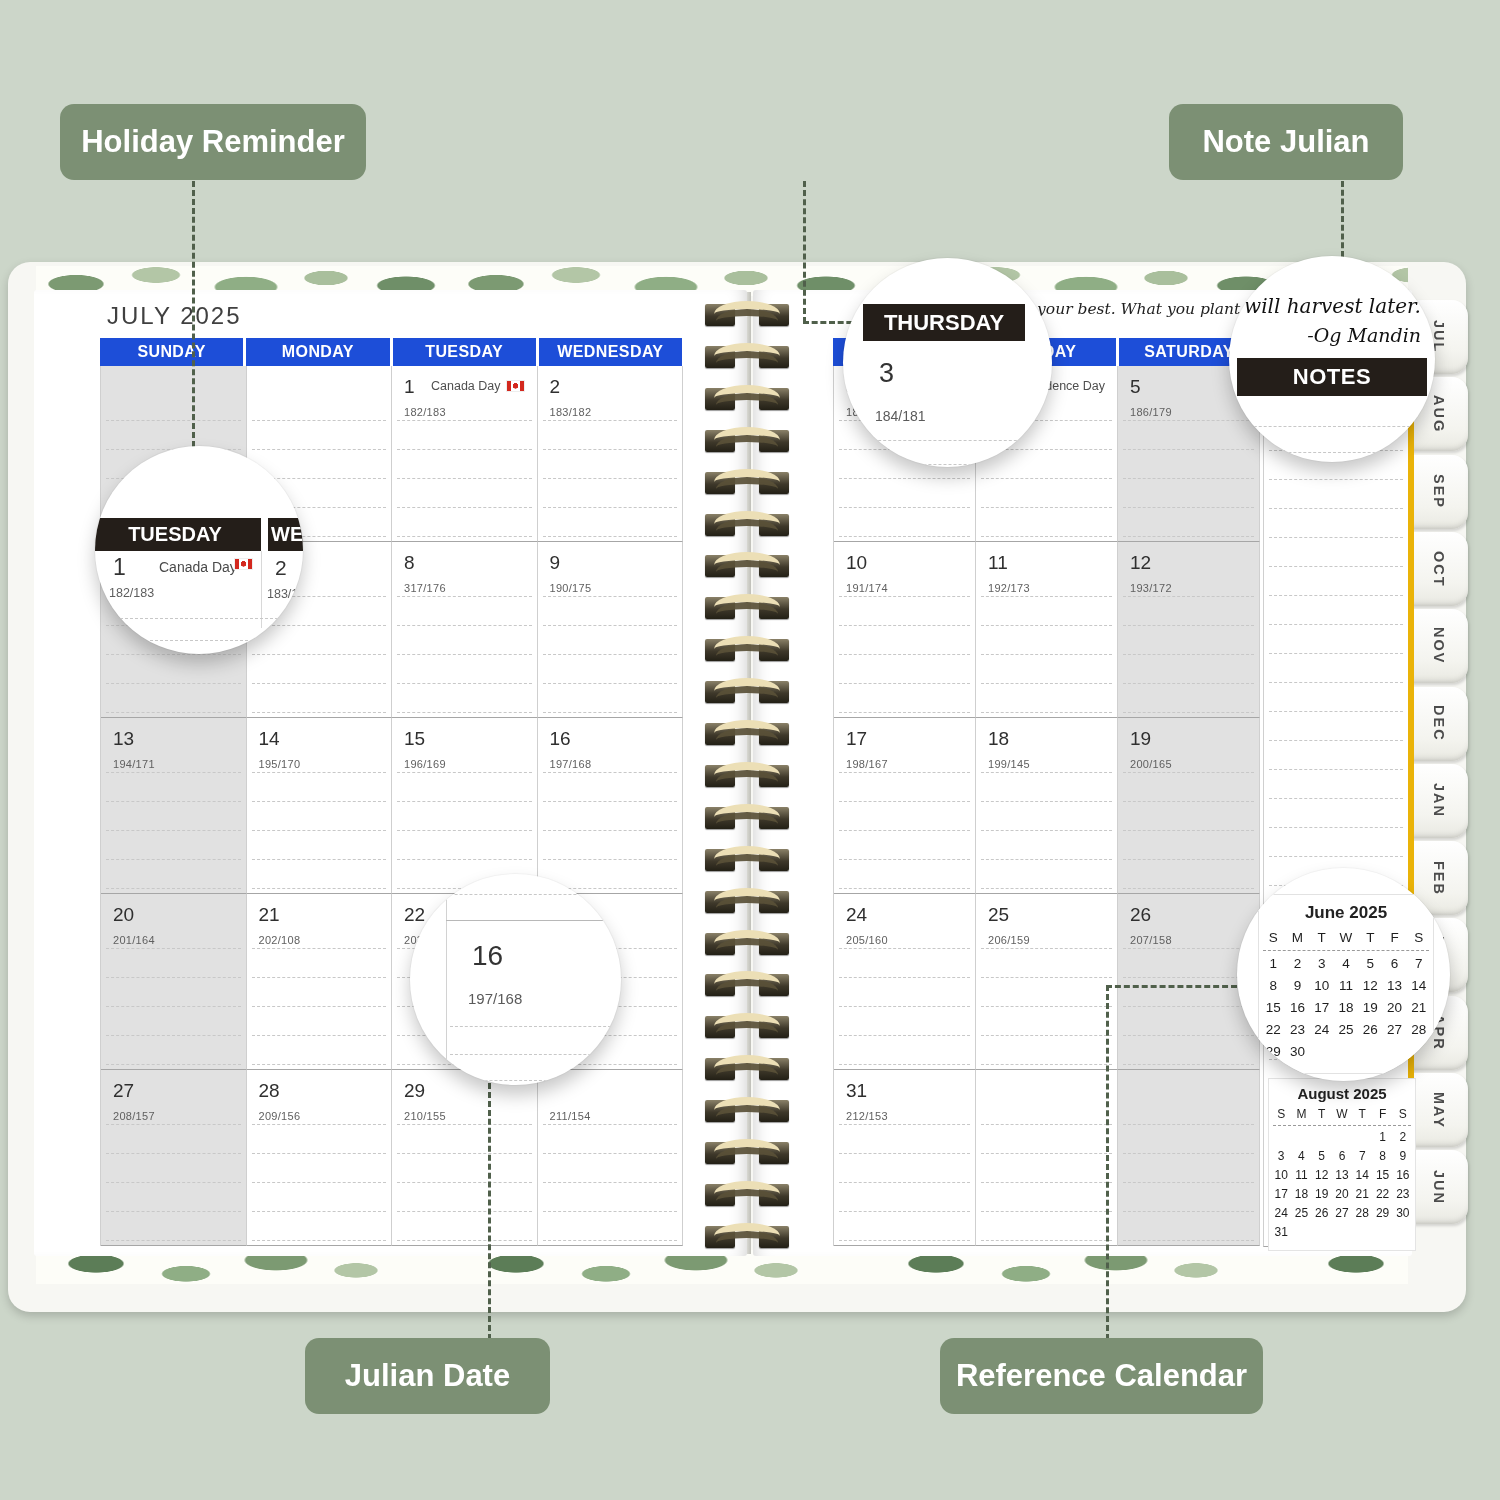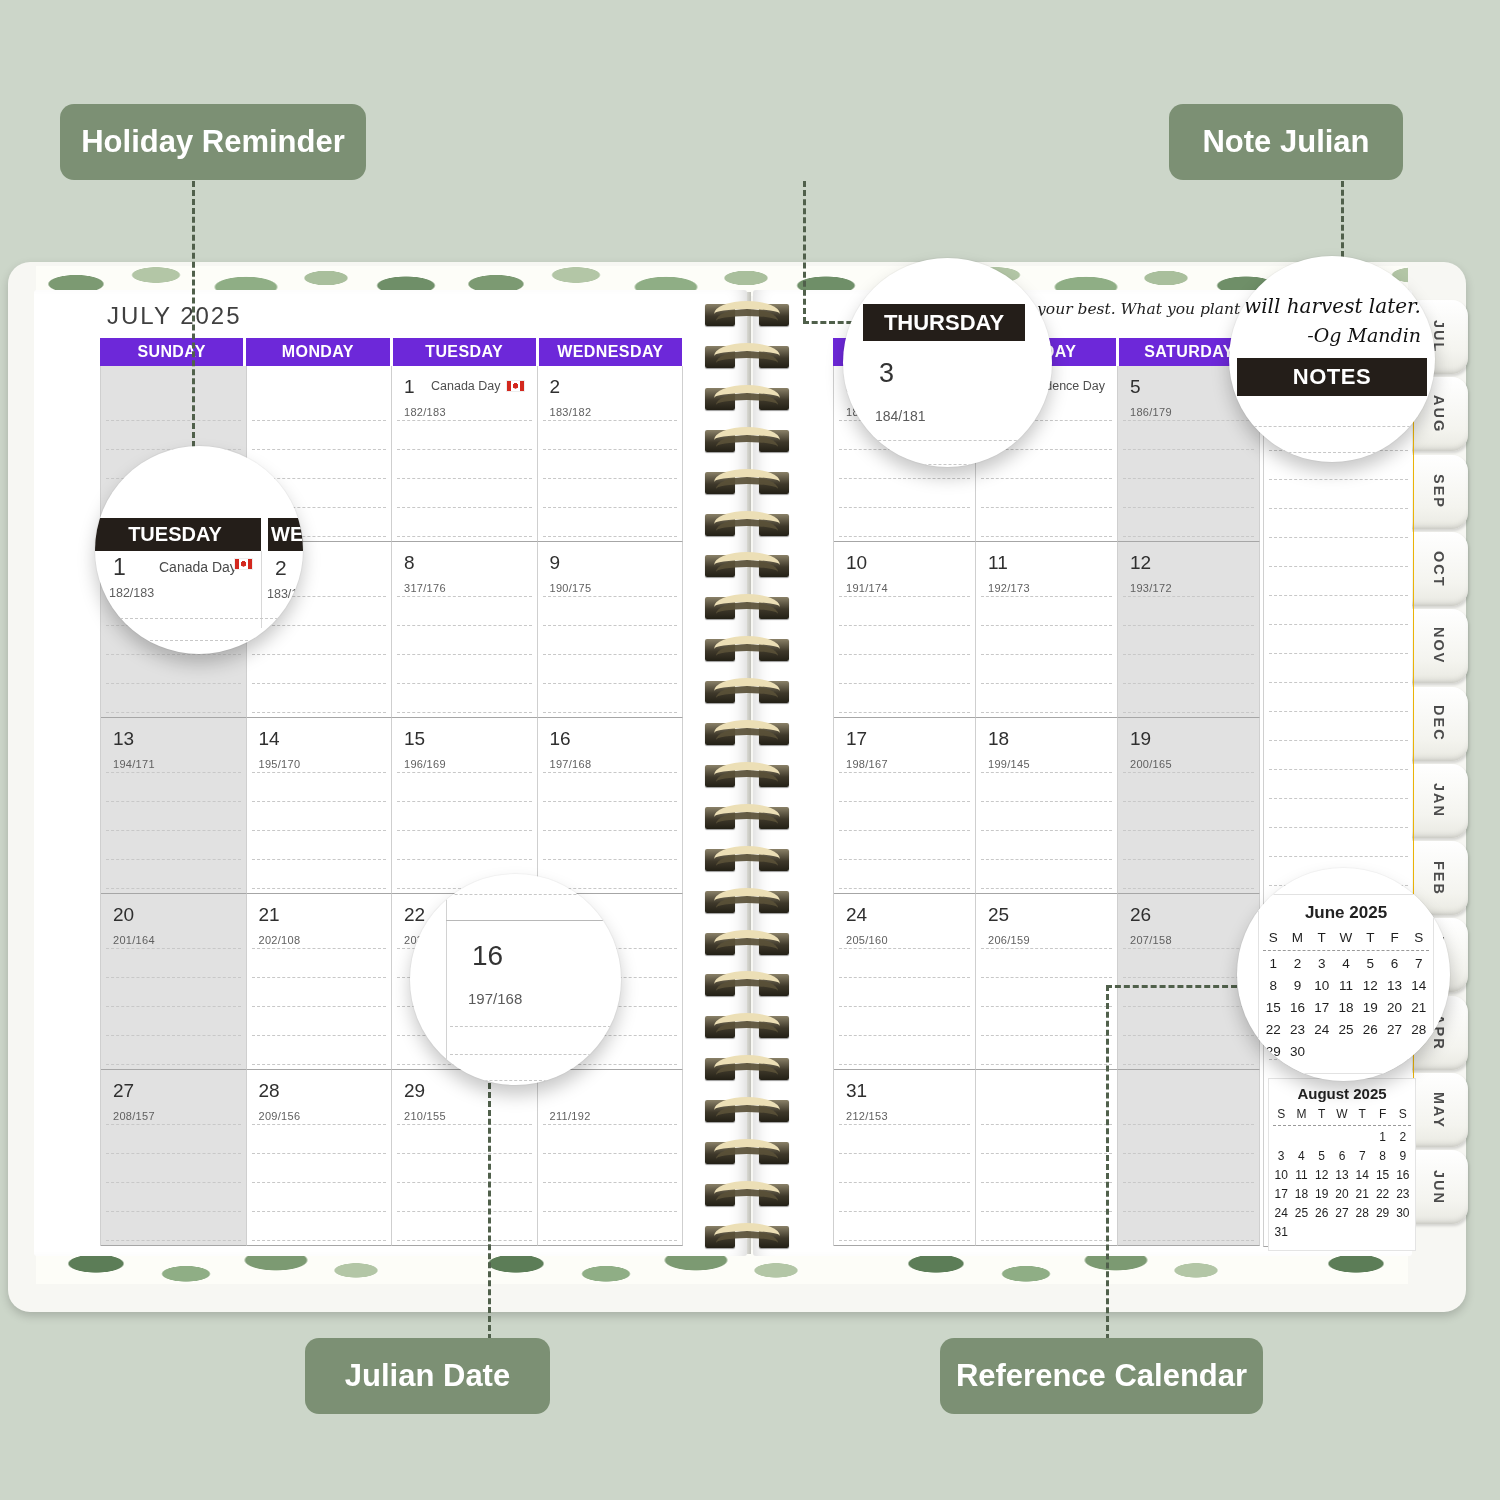--- a/index.html
+++ b/index.html
@@ -66,39 +66,39 @@
   .arc{position:absolute;box-sizing:border-box;border-radius:50%;}
   .arc.dark{left:13px;width:62px;height:24px;top:8px;border-top:7px solid #5a5138;opacity:.92;}
   .arc.light{left:11px;width:66px;height:26px;top:0;border-top:8px solid #ecdfb6;}
 
   
   .month-title{position:absolute;left:73px;top:12px;font-size:24px;color:#404040;letter-spacing:2px;}
   .grid{position:absolute;}
   #grid-left{left:66px;top:48px;width:582px;}
   #grid-right{left:80px;top:48px;width:426px;}
   .cal-head{display:flex;gap:3px;height:28px;}
-  .day-header{flex:1;background:#6d28d9;color:#fff;font-weight:bold;font-size:16px;letter-spacing:.4px;
+  .day-header{flex:1;background:#1d4ed8;color:#fff;font-weight:bold;font-size:16px;letter-spacing:.4px;
     display:flex;align-items:center;justify-content:center;}
   .cal-body{position:relative;height:880px;border-left:1px solid #cfcfcf;}
   .cell{position:absolute;height:176px;box-sizing:border-box;border-bottom:1px solid #a6a6a6;border-right:1px solid #cfcfcf;}
   .cell.weekend{background:#e1e1e1;}
   .rule{position:absolute;left:5px;right:5px;border-top:1px dashed #c8c8c8;}
   .date-num{position:absolute;left:12px;top:10px;font-size:19px;color:#2f2f2f;}
   .julian{position:absolute;left:12px;top:40px;font-size:11px;color:#606060;letter-spacing:.3px;}
   .cell-holiday{position:absolute;top:13px;right:12px;font-size:12.5px;color:#4f4f4f;display:flex;gap:5px;align-items:center;}
   .canada-flag{display:inline-block;width:19px;height:12px;border:1px solid #eee;box-sizing:border-box;
     background:
       radial-gradient(circle at 50% 48%, #d3281e 0 2.6px, transparent 3px),
       linear-gradient(90deg,#d3281e 0 25%,#fff 25% 75%,#d3281e 75% 100%);}
 
   
   .notes-col{position:absolute;left:510px;top:48px;width:151px;}
   .notes-header{height:28px;background:#241e19;color:#fff;font-weight:bold;font-size:16px;letter-spacing:.5px;
     display:flex;align-items:center;justify-content:center;}
-  .notes-body{position:relative;height:880px;border-left:1px solid #cfcfcf;border-right:1px solid #eab308;border-bottom:1px solid #a6a6a6;}
+  .notes-body{position:relative;height:880px;border-left:1px solid #cfcfcf;border-right:6px solid #eab308;border-bottom:1px solid #a6a6a6;}
 
   
   .page-quote{position:absolute;left:247px;top:10px;width:430px;font-family:"DejaVu Serif",serif;
     font-style:italic;font-size:15.5px;color:#1d1d1d;white-space:nowrap;}
 
   
   .mini-cal{background:#fff;text-align:center;}
   .mini-title{font-weight:bold;color:#222;}
   .mini-row{display:grid;grid-template-columns:repeat(7,1fr);}
   .mini-dow{color:#555;}
@@ -347,21 +347,21 @@
             <div class="rule" style="top: 170px;"></div>
             <div class="date-num">29</div>
             <div class="julian">210/155</div>
           </div>
           <div class="cell" style="left: 436.5px; top: 704px; width: 145.5px;">
             <div class="rule" style="top: 54px;"></div>
             <div class="rule" style="top: 83px;"></div>
             <div class="rule" style="top: 112px;"></div>
             <div class="rule" style="top: 141px;"></div>
             <div class="rule" style="top: 170px;"></div>
-            <div class="julian">211/192</div>
+            <div class="julian">211/154</div>
           </div>
         </div>
       </div>
   </div>
 
   <div class="page page-right">
     <div class="page-quote">s do your best. What you plant</div>
     <div class="grid" id="grid-right">
         <div class="cal-head">
           <div class="day-header">THURSDAY</div>

